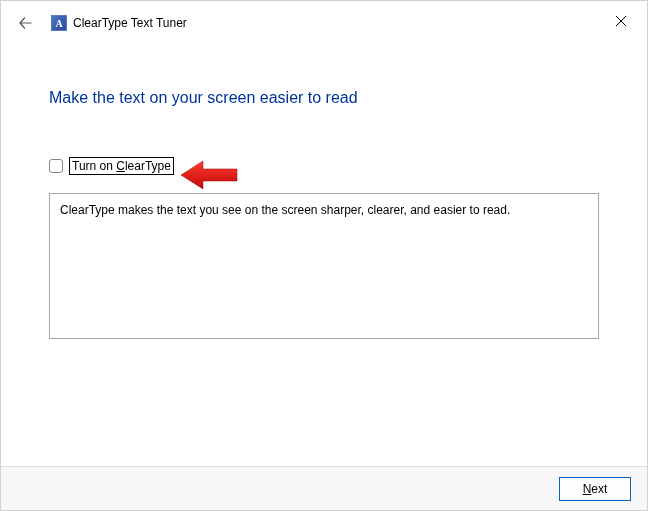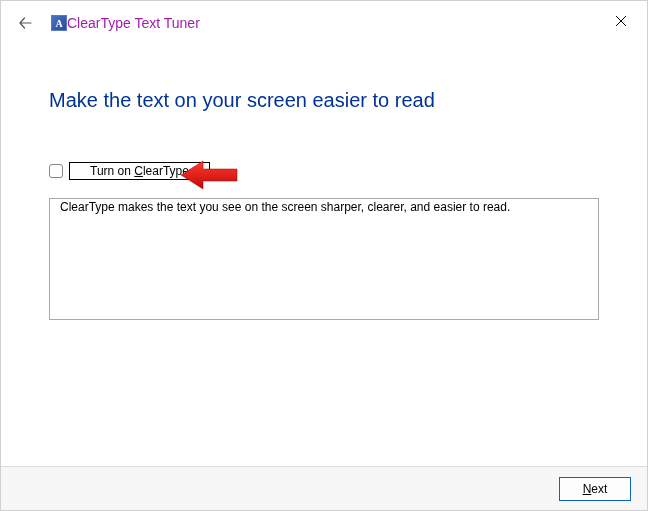--- a/index.html
+++ b/index.html
@@ -39,69 +39,70 @@
       align-items: center;
       justify-content: center;
       color: #fff;
       font-size: 10px;
       font-weight: bold;
       font-family: 'Times New Roman', serif;
       margin-left: 14px;
       border: 1px solid #5a7abf;
     }
     .title {
-      font-size: 14px;
-      color: #a21caf;
+      margin-left: 6px;
+      font-size: 12px;
+      color: #000000;
     }
     .close-btn {
       position: absolute;
       right: 10px;
       top: 8px;
       width: 32px;
       height: 24px;
       display: flex;
       align-items: center;
       justify-content: center;
       cursor: pointer;
     }
     .content {
       padding: 0 48px;
     }
     .heading {
       color: #003399;
-      font-size: 20px;
+      font-size: 16px;
       font-weight: normal;
       margin-top: 44px;
       margin-bottom: 50px;
     }
     .checkbox-row {
       display: flex;
       align-items: center;
       margin-bottom: 18px;
     }
     .chk {
       width: 14px;
       height: 14px;
       border: 1px solid #888;
       border-radius: 3px;
       background: #fff;
       margin-right: 6px;
       cursor: pointer;
     }
     .chk-label {
       border: 1px solid #000;
-      padding: 0px 20px;
+      padding: 0px 2px;
       font-size: 12px;
       cursor: pointer;
       line-height: 16px;
     }
     .desc-box {
       border: 1px solid #aaa;
-      padding: 0 10px;
-      height: 122px;
+      padding: 8px 10px;
+      height: 146px;
       font-size: 12px;
       line-height: 1.4;
     }
     .arrow {
       position: absolute;
       left: 178px;
       top: 158px;
       pointer-events: none;
     }
     .footer {

